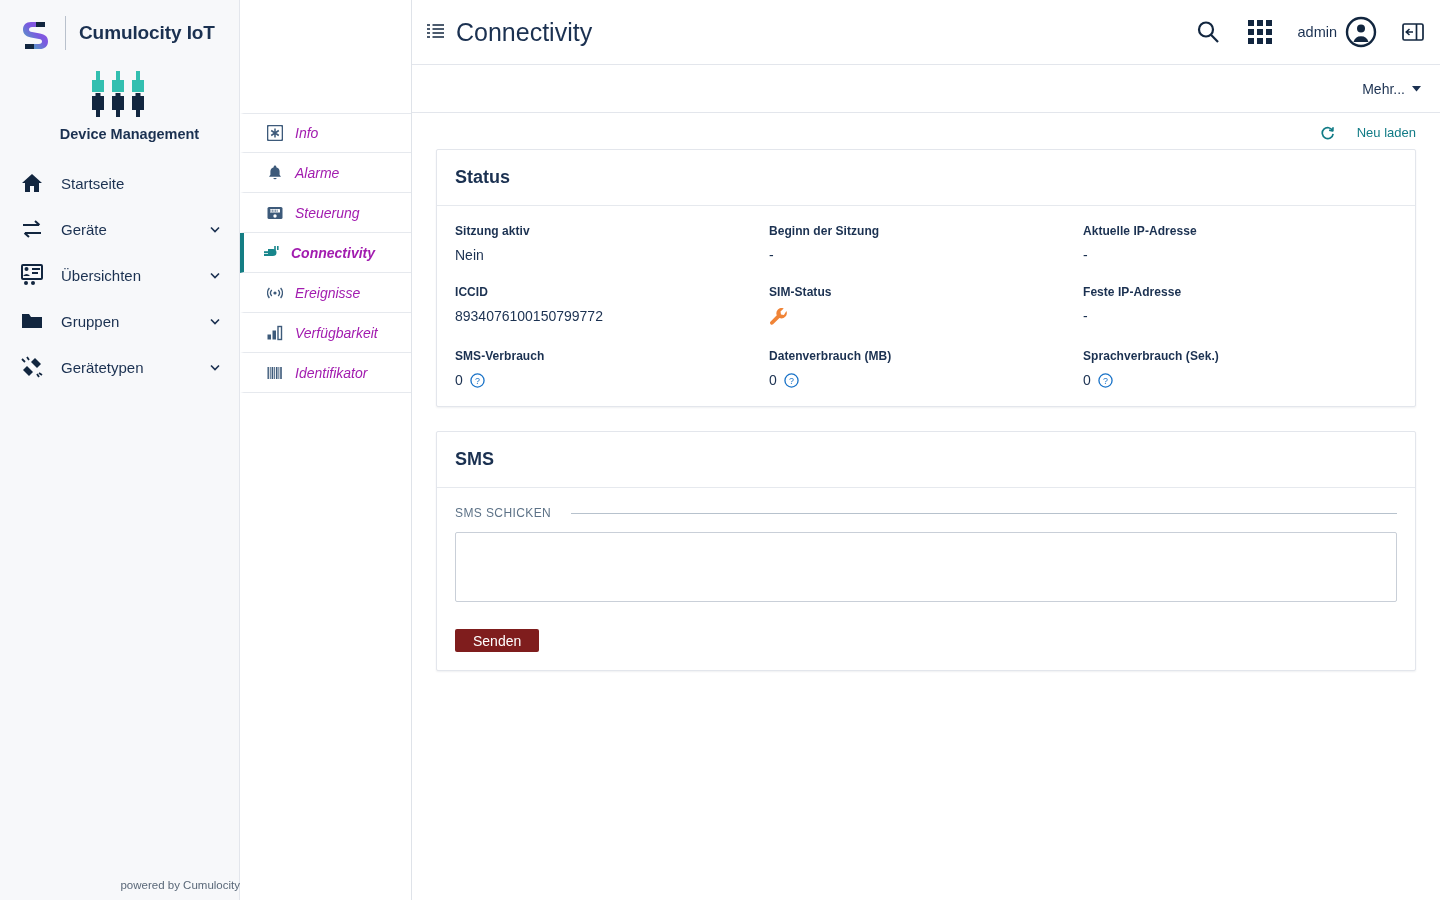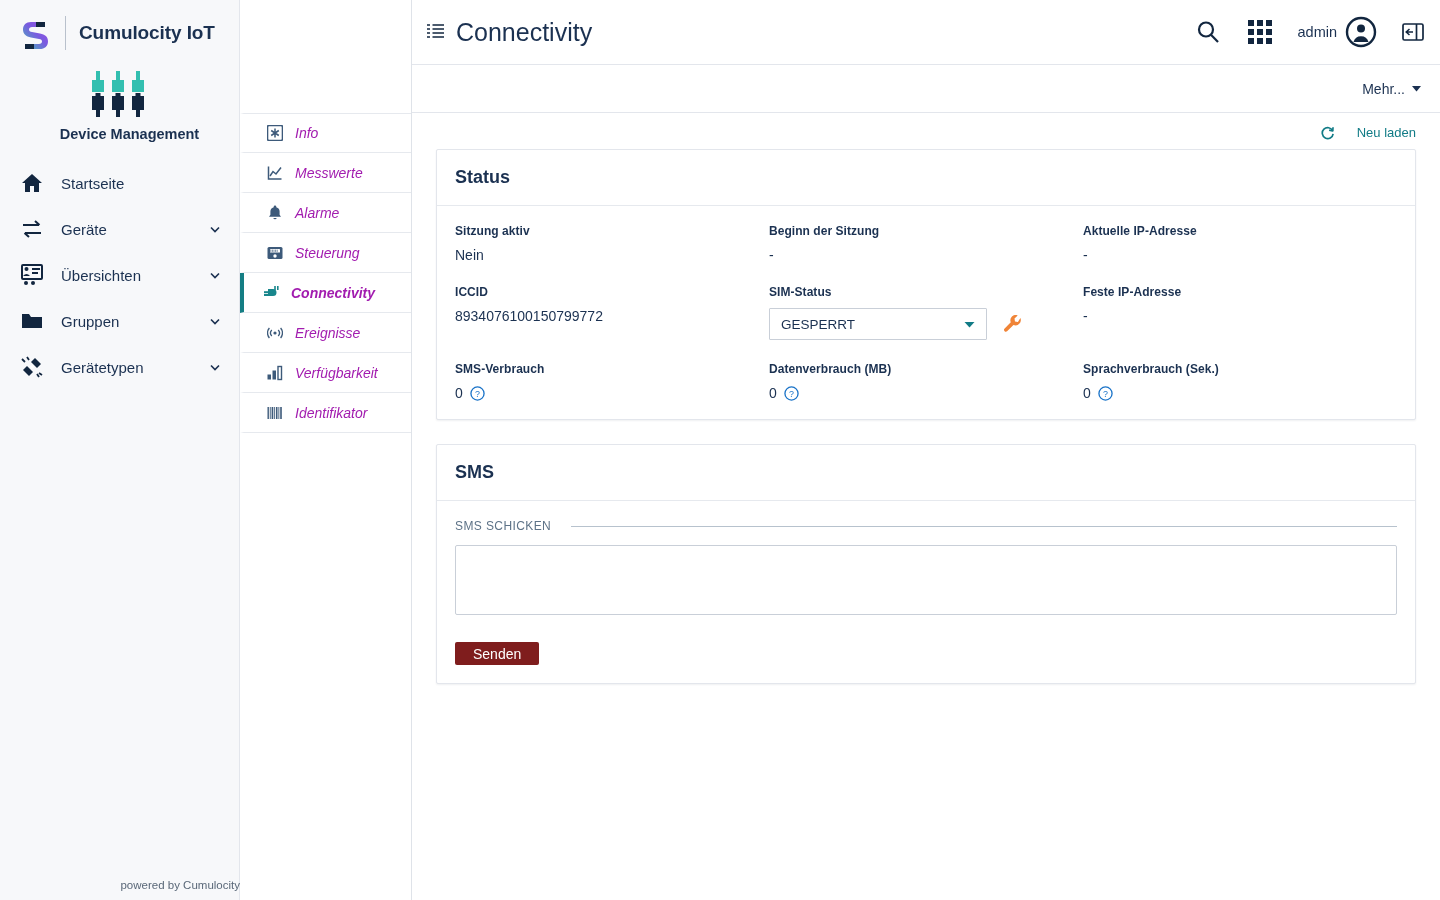--- a/index.html
+++ b/index.html
@@ -300,29 +300,20 @@
     <div class="tab">
       <span class="tab-icon">
         <svg width="16" height="16" viewBox="0 0 16 16">
             <rect x="0.5" y="0.5" width="15" height="15" rx="1.5" fill="none" stroke="#3d5a7a" stroke-width="1.6"></rect>
             <path d="M8 3.5 V12.5 M4.2 5.5 L11.8 10.5 M11.8 5.5 L4.2 10.5" stroke="#3d5a7a" stroke-width="1.5"></path>
           </svg>
       </span>
       <span>Info</span>
     </div>
 
-    <div class="tab">
-      <span class="tab-icon">
-        <svg width="16" height="16" viewBox="0 0 16 16" fill="none" stroke="#3d5a7a" stroke-width="1.5">
-            <path d="M1.5 1.5 V14 H14.5"></path>
-            <path d="M3 11 L6 6.5 L9 9 L14 2.5"></path>
-          </svg>
-      </span>
-      <span>Messwerte</span>
-    </div>
 
     <div class="tab">
       <span class="tab-icon">
         <svg width="16" height="16" viewBox="0 0 16 16" fill="#3d5a7a">
             <path d="M8 0.5 a1.3 1.3 0 0 1 1.3 1.3 v0.4 a4.6 4.6 0 0 1 3.3 4.4 v3.1 l1.4 2.1 H2 l1.4 -2.1 V6.6 a4.6 4.6 0 0 1 3.3 -4.4 V1.8 A1.3 1.3 0 0 1 8 0.5 Z"></path>
             <path d="M6.3 13 a1.75 1.75 0 0 0 3.4 0 Z"></path>
           </svg>
       </span>
       <span>Alarme</span>
     </div>
@@ -482,26 +473,20 @@
             </div>
 
             <div class="field">
               <div class="field-label">ICCID</div>
               <div class="field-value">8934076100150799772</div>
             </div>
 
             <div class="field">
               <div class="field-label">SIM-Status</div>
               <div class="select-row">
-                <div class="sim-select">
-                  <span>GESPERRT</span>
-                  <svg width="13" height="13" viewBox="0 0 13 13">
-                      <path d="M1.5 4 L11.5 4 L6.5 9.5 Z" fill="#117b86"></path>
-                    </svg>
-                </div>
                 <span class="wrench">
                   <svg width="19" height="19" viewBox="0 0 20 20" fill="#f08437">
                     <path d="M18.3 3.2 a5.6 5.6 0 0 1 -7.3 7.3 L4.3 17.2 a2 2 0 0 1 -2.8 -2.8 L8.2 7.7 a5.6 5.6 0 0 1 7.3 -7.3 L12.1 3.8 l0.5 3.1 l3.1 0.5 Z"></path>
                   </svg>
                 </span>
               </div>
             </div>
 
             <div class="field">
               <div class="field-label">Feste IP-Adresse</div>

